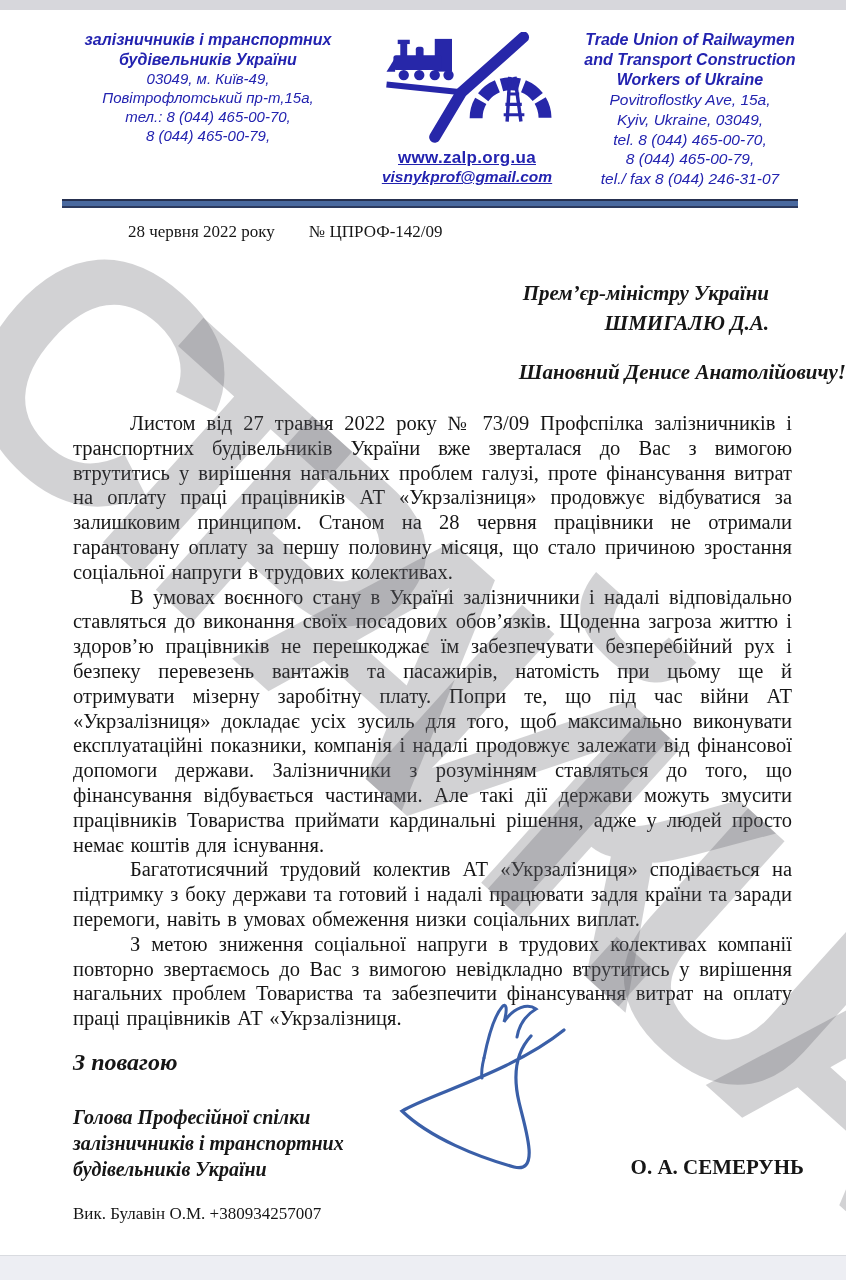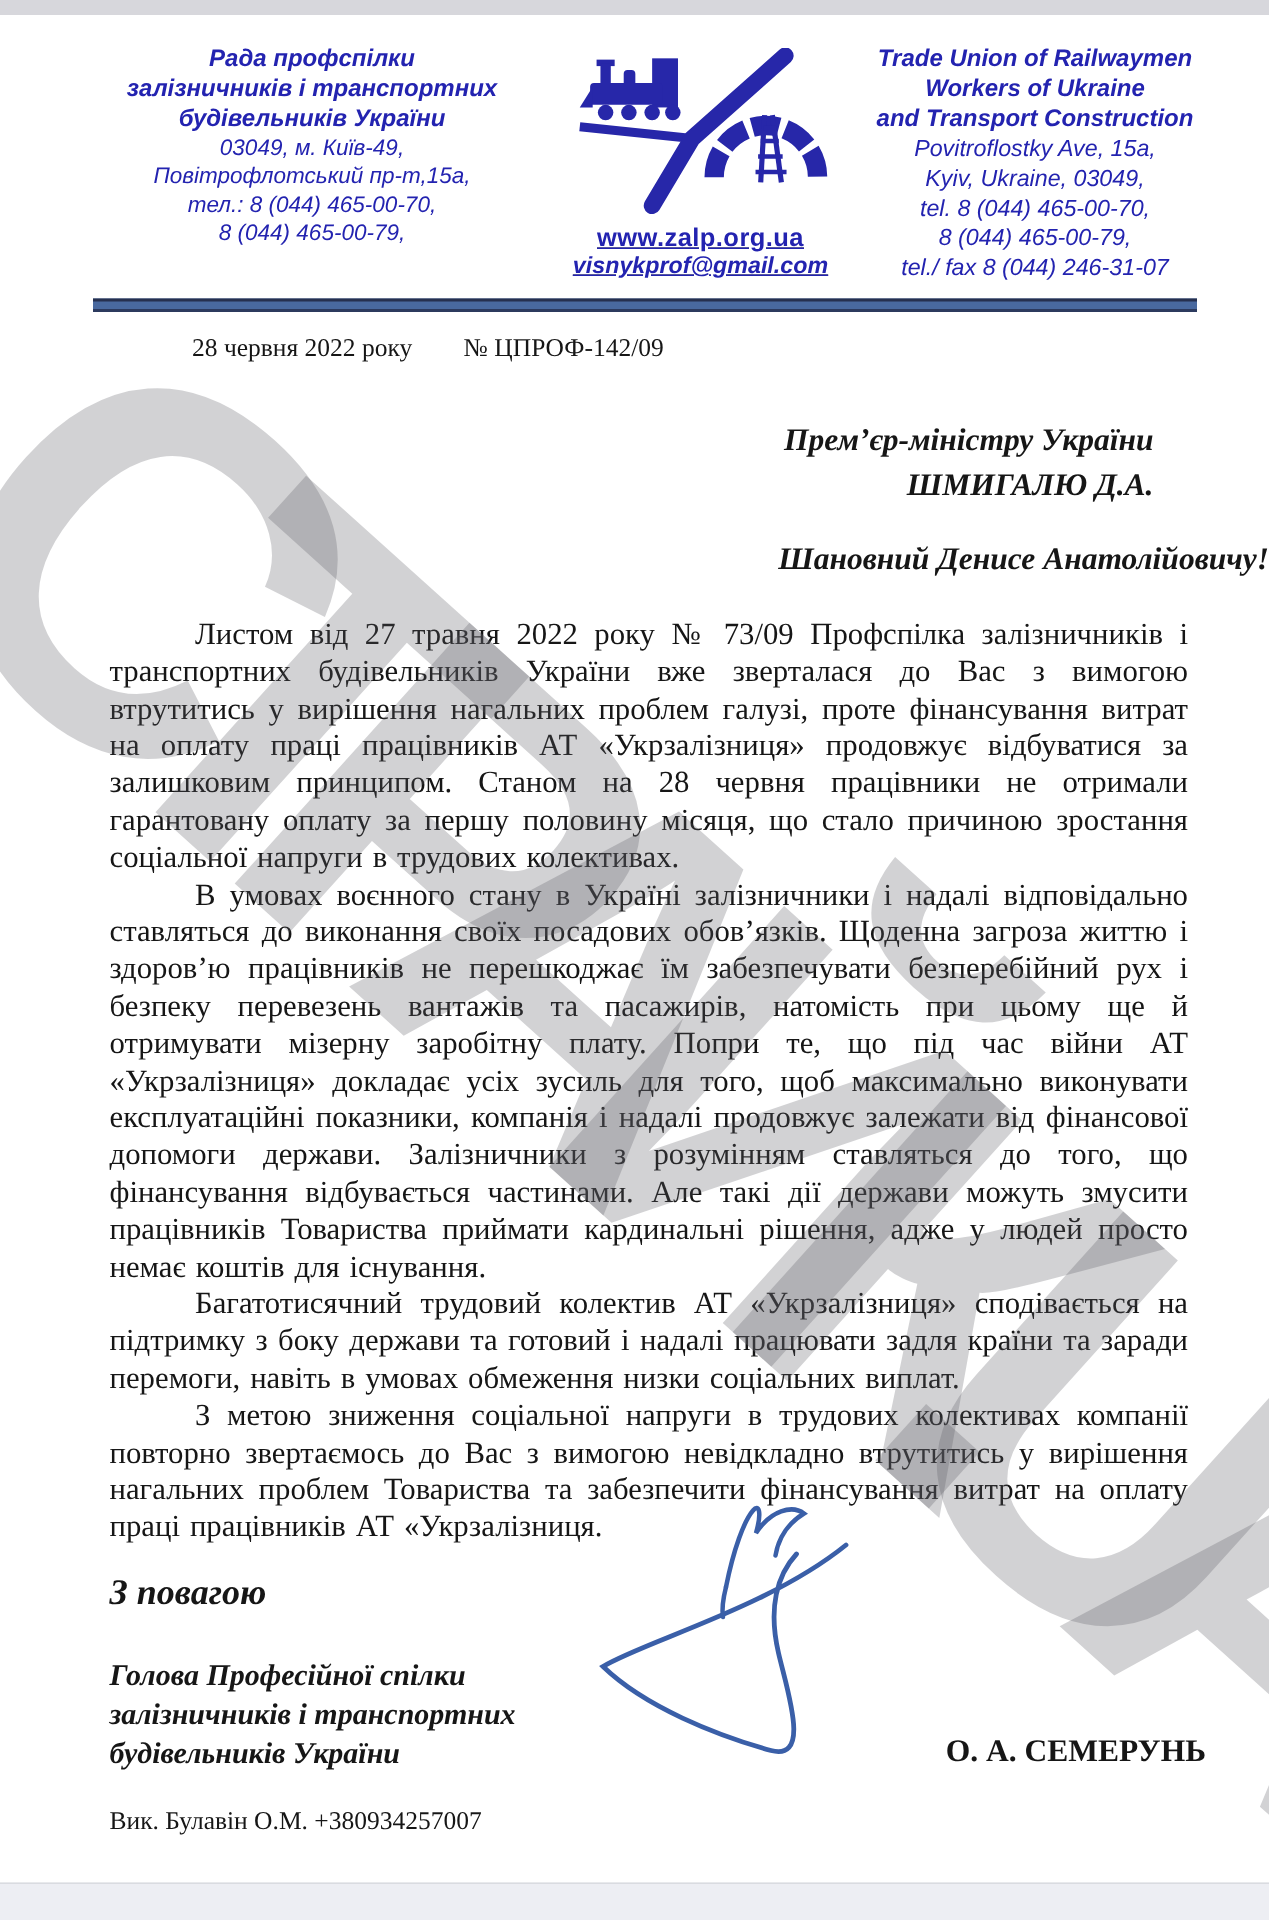--- a/index.html
+++ b/index.html
@@ -57,21 +57,20 @@
 
 <div class="page">
   <div class="top-strip"></div>
 
   <div class="watermark">СТРАЙК.UA</div>
 
   <div class="content">
 
     <header class="letterhead">
       <div class="lh-col lh-left">
-        <div class="lh-line bold">Рада профспілки</div>
         <div class="lh-line bold">залізничників і транспортних</div>
         <div class="lh-line bold">будівельників України</div>
         <div class="lh-line">03049, м. Київ-49,</div>
         <div class="lh-line">Повітрофлотський пр-т,15а,</div>
         <div class="lh-line">тел.: 8 (044) 465-00-70,</div>
         <div class="lh-line">8 (044) 465-00-79,</div>
       </div>
 
       <div class="lh-center">
         <span>
@@ -97,22 +96,22 @@
           </svg>
         </span>
         <div class="lh-links">
           <a class="website">www.zalp.org.ua</a>
           <a class="email">visnykprof@gmail.com</a>
         </div>
       </div>
 
       <div class="lh-col lh-right">
         <div class="lh-line bold">Trade Union of Railwaymen</div>
+        <div class="lh-line bold">and Transport Construction</div>
         <div class="lh-line bold">Workers of Ukraine</div>
-        <div class="lh-line bold">and Transport Construction</div>
         <div class="lh-line">Povitroflostky Ave, 15a,</div>
         <div class="lh-line">Kyiv, Ukraine, 03049,</div>
         <div class="lh-line">tel. 8 (044) 465-00-70,</div>
         <div class="lh-line">8 (044) 465-00-79,</div>
         <div class="lh-line">tel./ fax 8 (044) 246-31-07</div>
       </div>
     </header>
 
     <div class="rule"></div>
 

